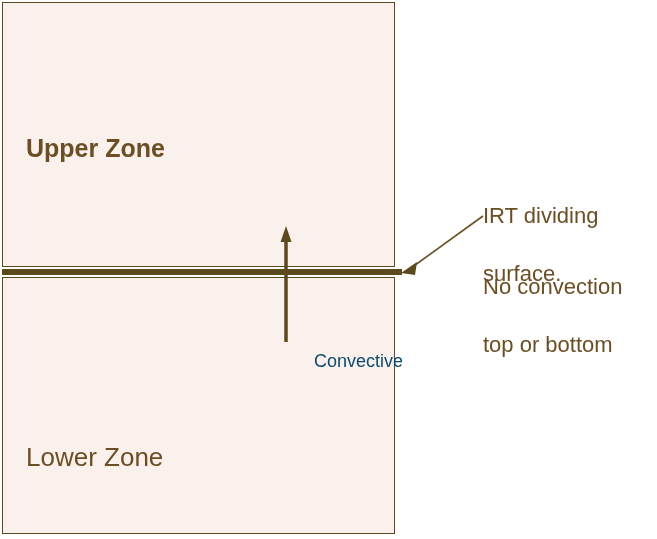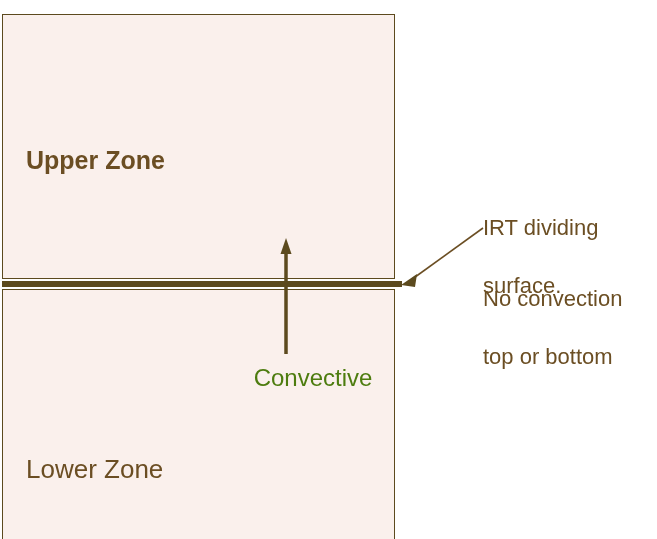--- a/index.html
+++ b/index.html
@@ -11,21 +11,21 @@
     width: 657px;
     height: 539px;
     position: relative;
     overflow: hidden;
     font-family: "Liberation Sans", sans-serif;
   }
 
   #diagram-root {
     position: absolute;
     left: 0;
-    top: 12px;
+    top: 0;
     width: 657px;
     height: 514px;
   }
 
   
   .zone-box {
     position: absolute;
     background: #faf0ec;
     border: 1px solid #5c4a1e;
     box-sizing: border-box;
@@ -81,24 +81,24 @@
     width: 30px;
     height: 120px;
   }
 
   
   #plume-caption {
     position: absolute;
     left: 223px;
     top: 350px;
     width: 180px;
-    color: #4d7c0f;
-    font-size: 24px;
+    color: #0c4a6e;
+    font-size: 18px;
     line-height: 1.33;
-    text-align: center;
+    text-align: right;
   }
   #plume-caption span { display: block; }
 
   
   #callout-leader {
     position: absolute;
     left: 395px;
     top: 208px;
     width: 95px;
     height: 76px;

